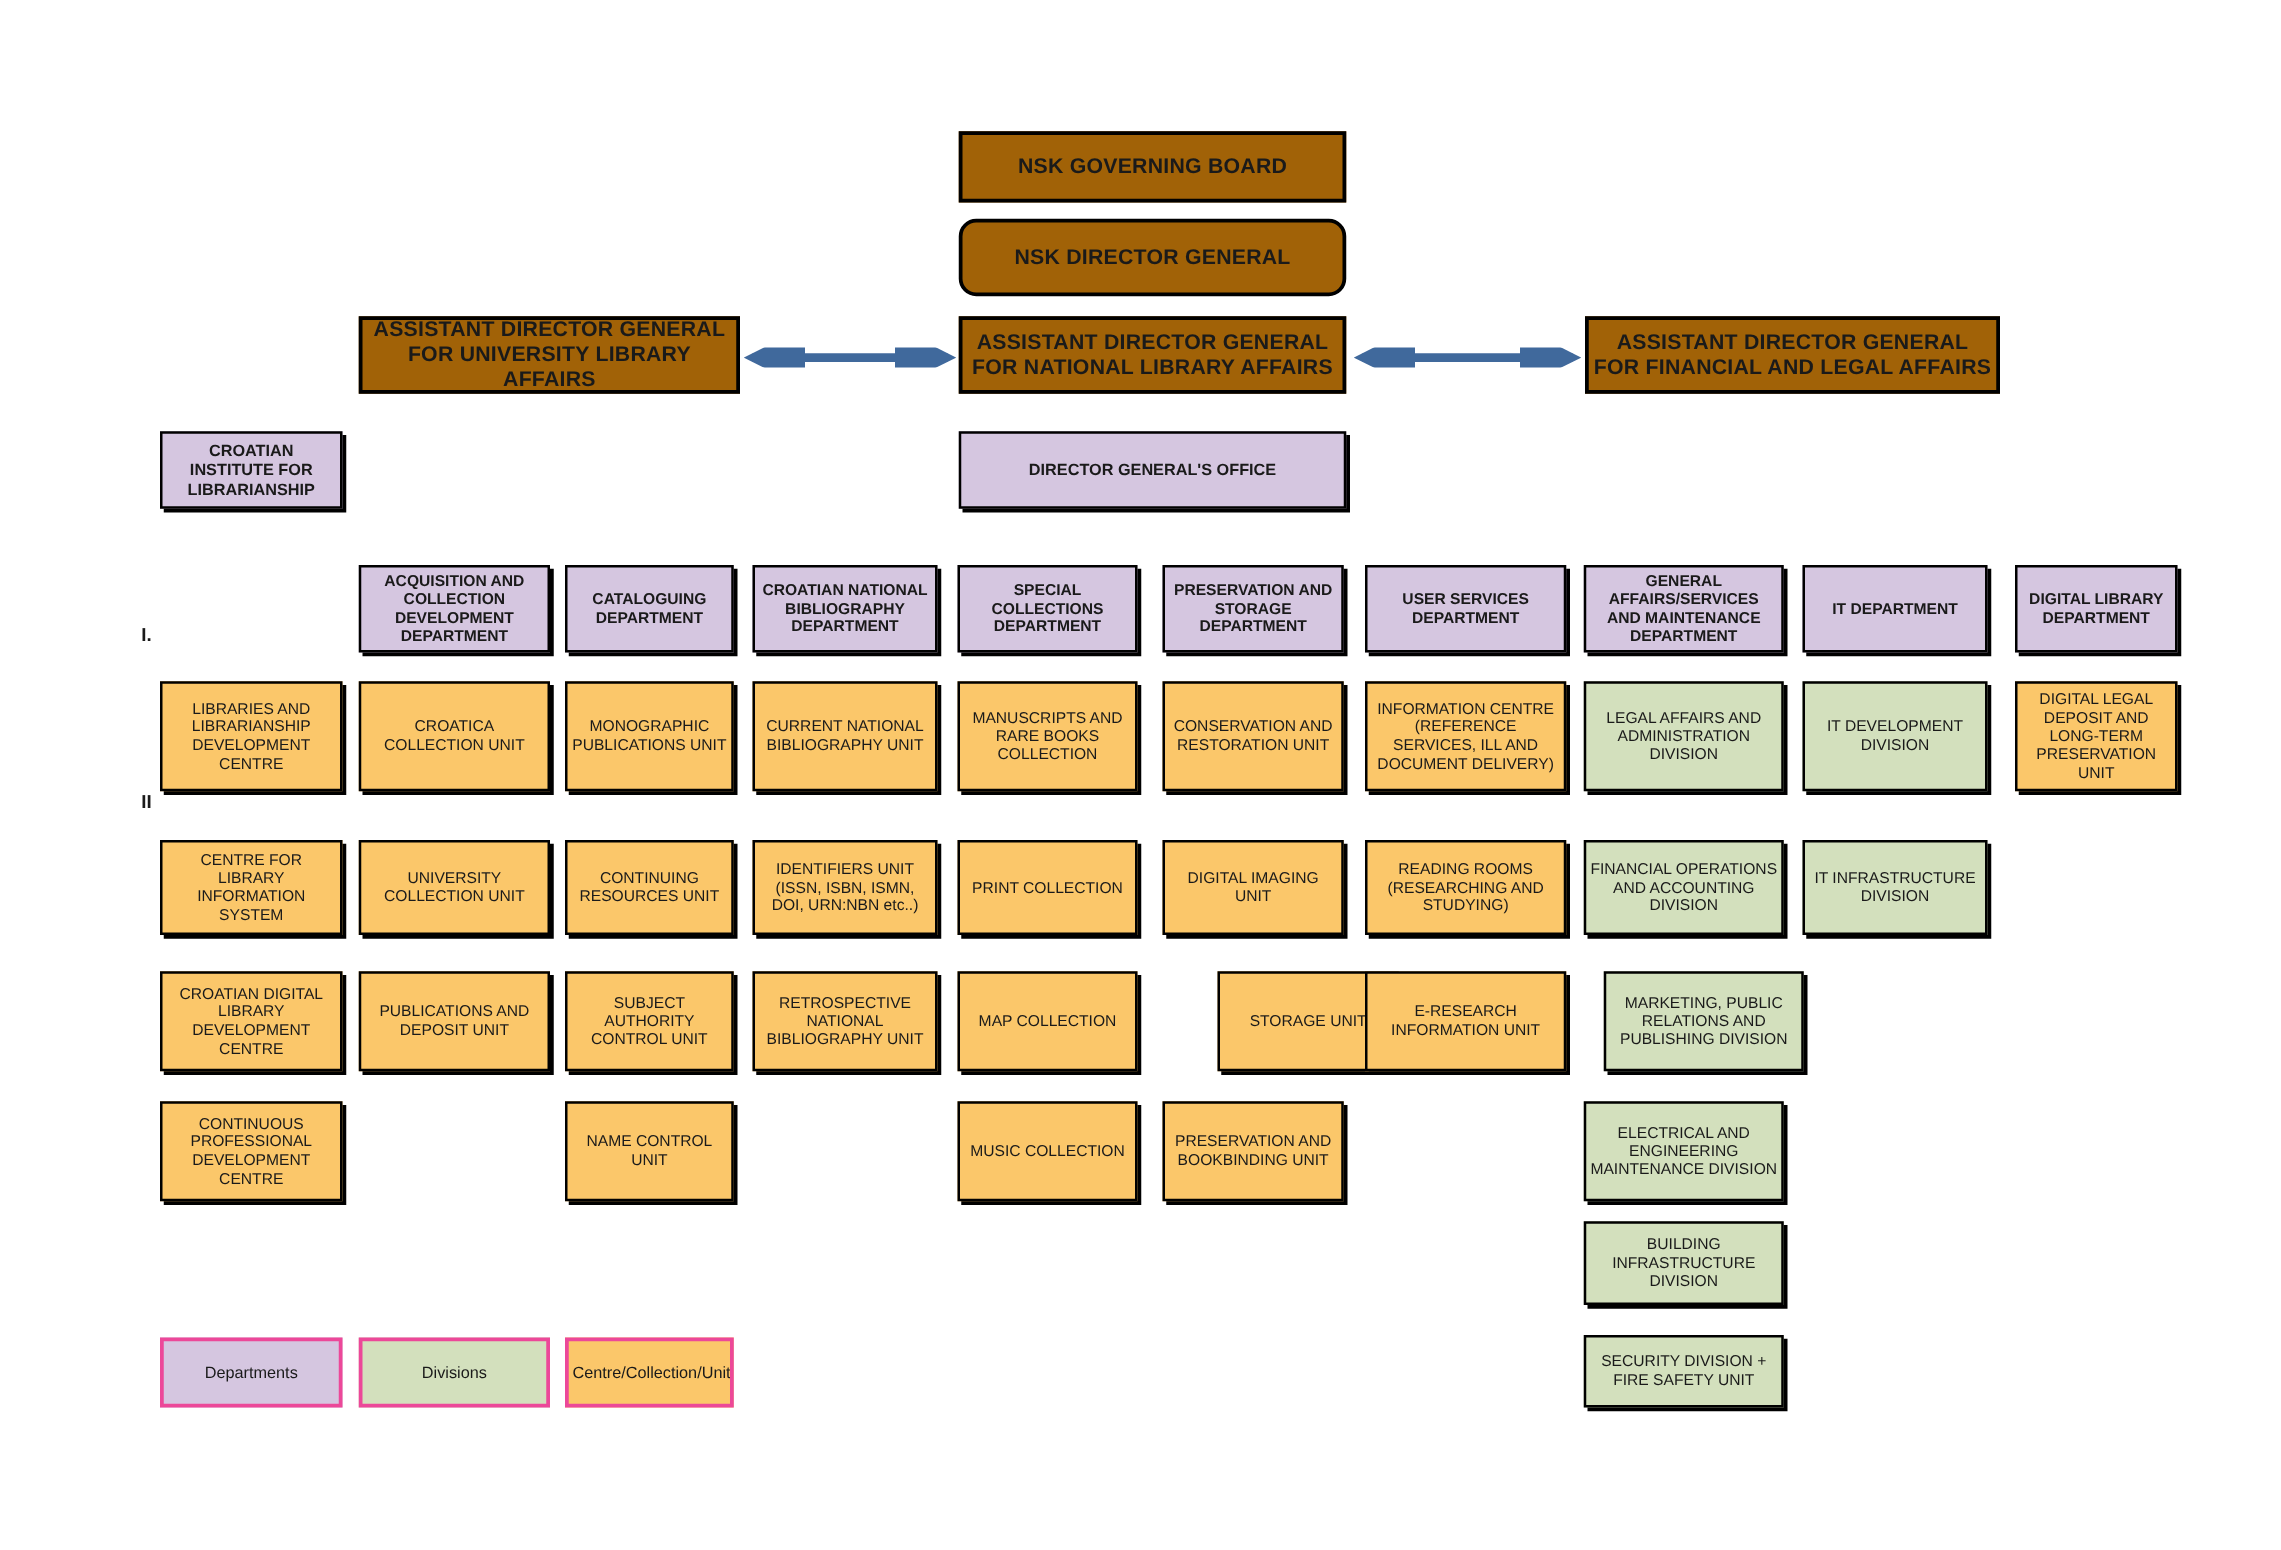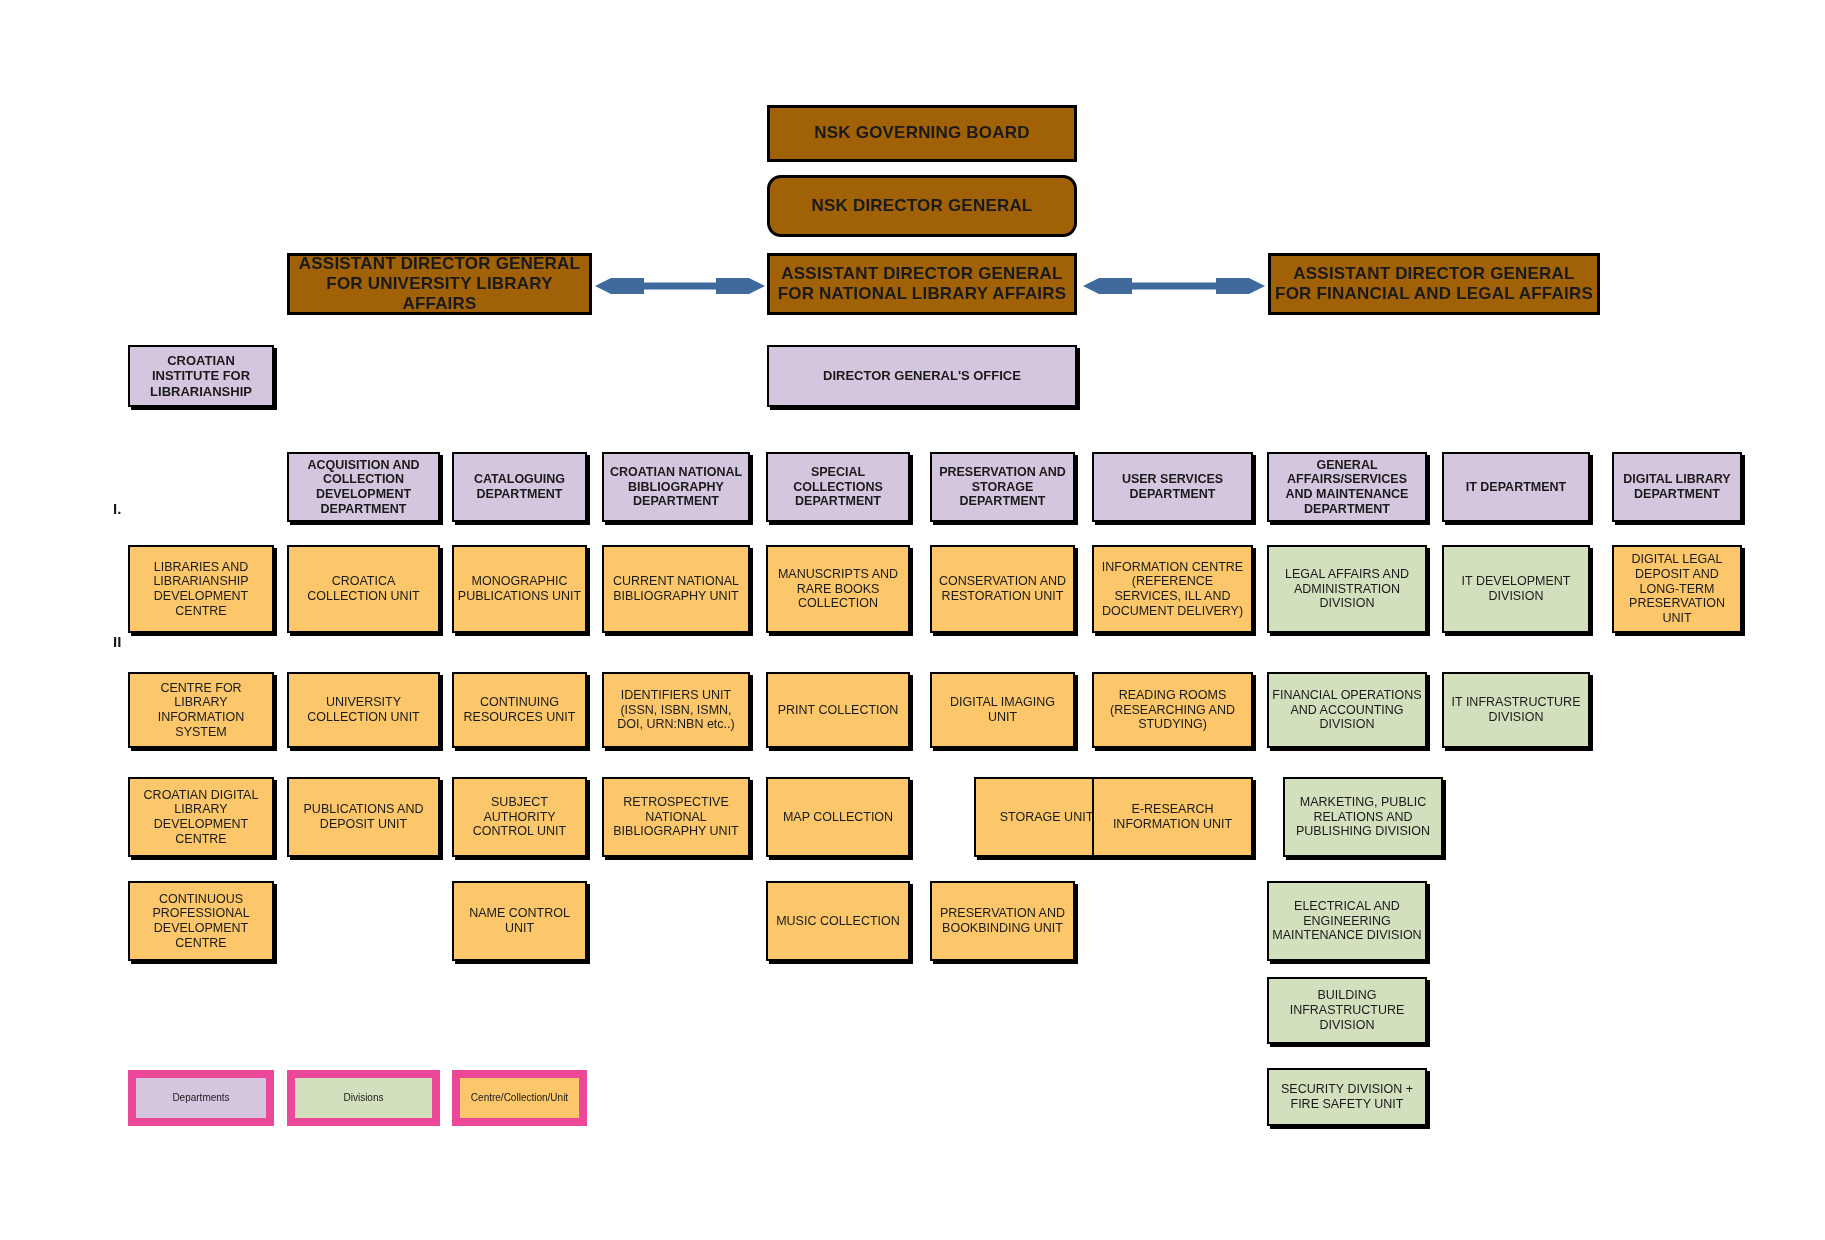--- a/index.html
+++ b/index.html
@@ -55,23 +55,23 @@
   .unit {
     background: #fbc76a;
     font-size: 12.5px;
   }
   .division {
     background: #d3e0bd;
     font-size: 12.5px;
   }
   
   .legend-box {
-    font-size: 10px;
+    font-size: 13px;
     font-weight: normal;
-    border: 8px solid #ec4899;
+    border: 3px solid #ec4899;
     box-shadow: none;
   }
   .legend-dept { background: #d5c6e0; }
   .legend-div  { background: #d3e0bd; }
   .legend-unit { background: #fbc76a; }
 
   
   .row-marker {
     position: absolute;
     font-size: 15px;

